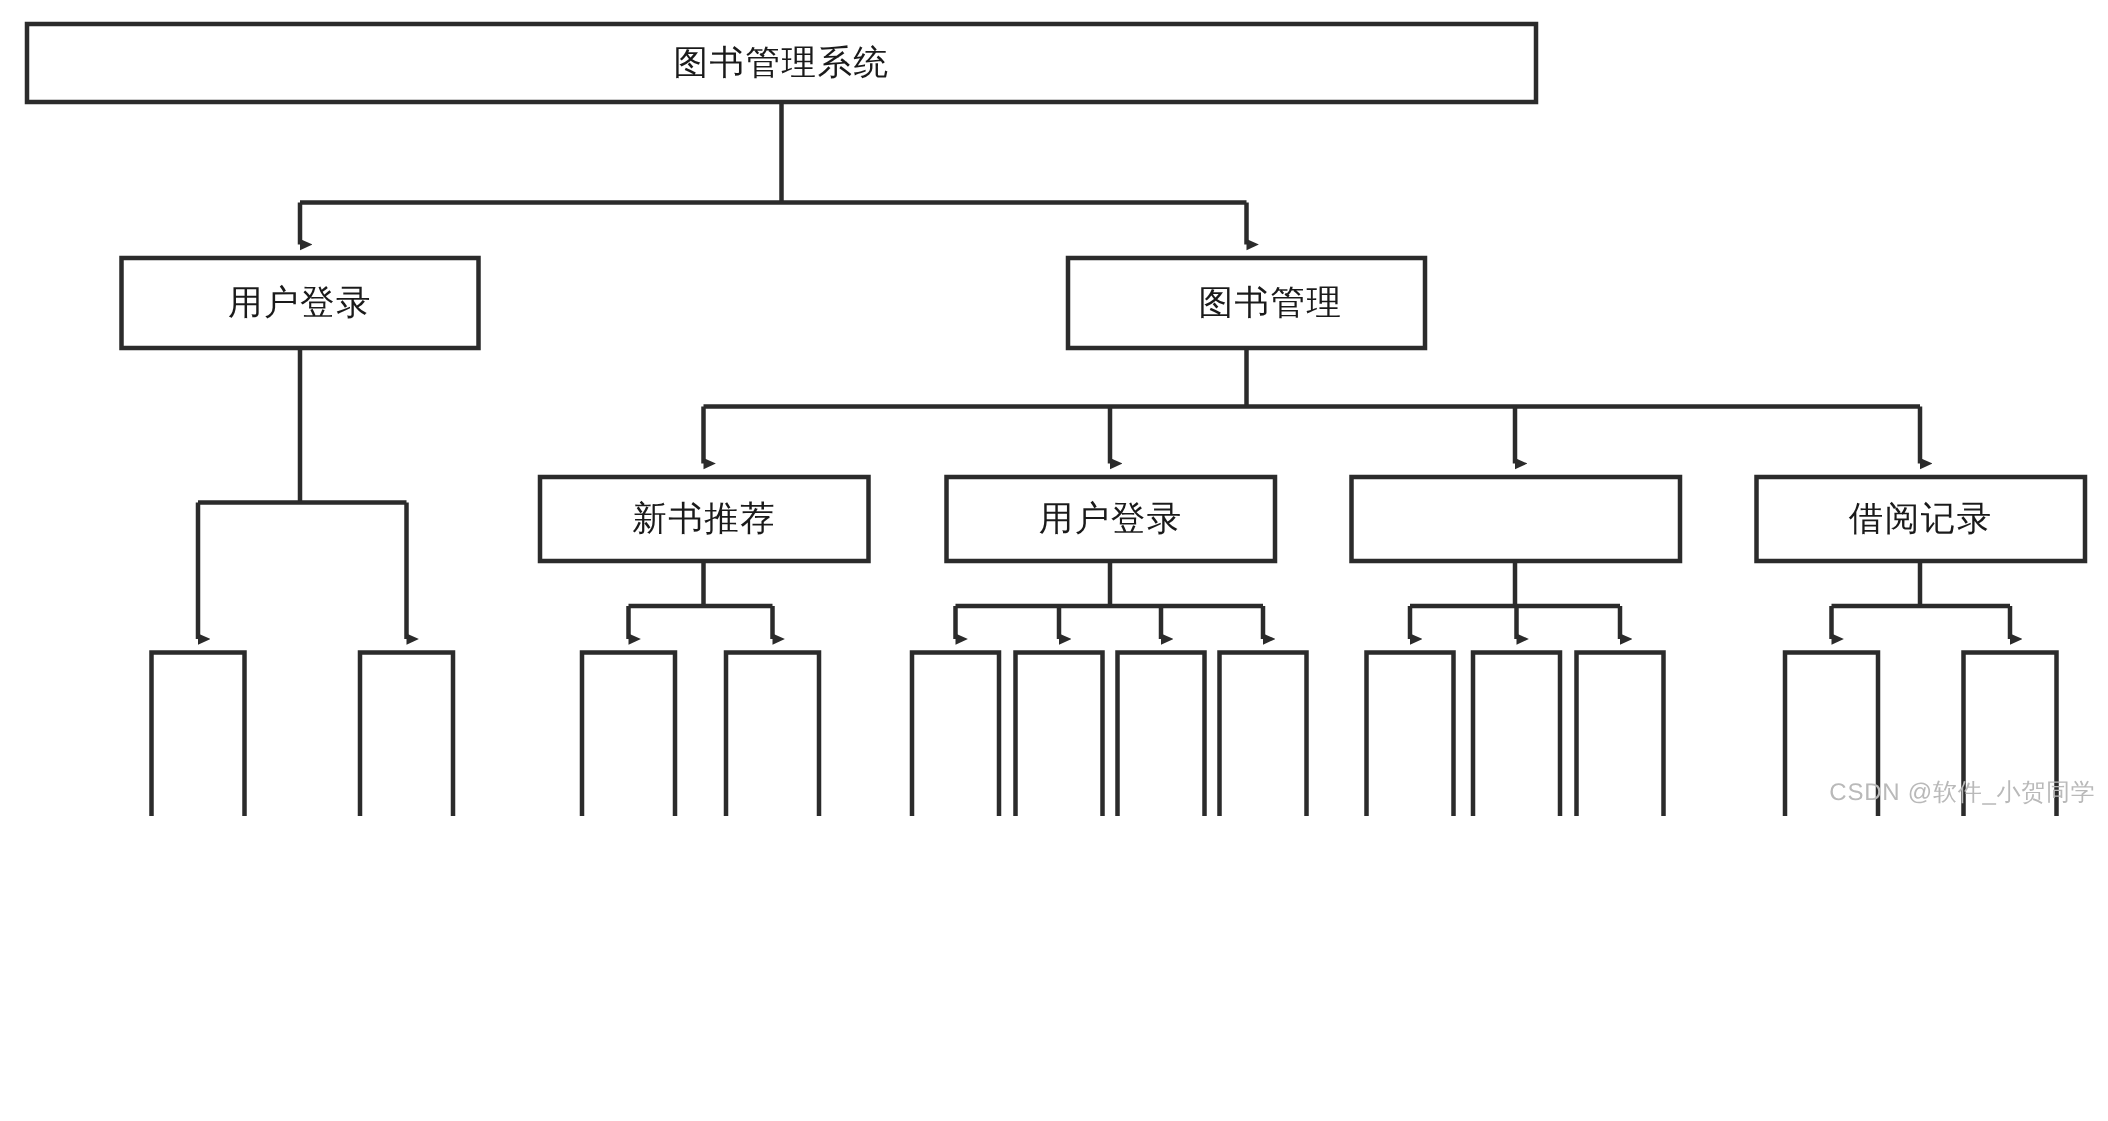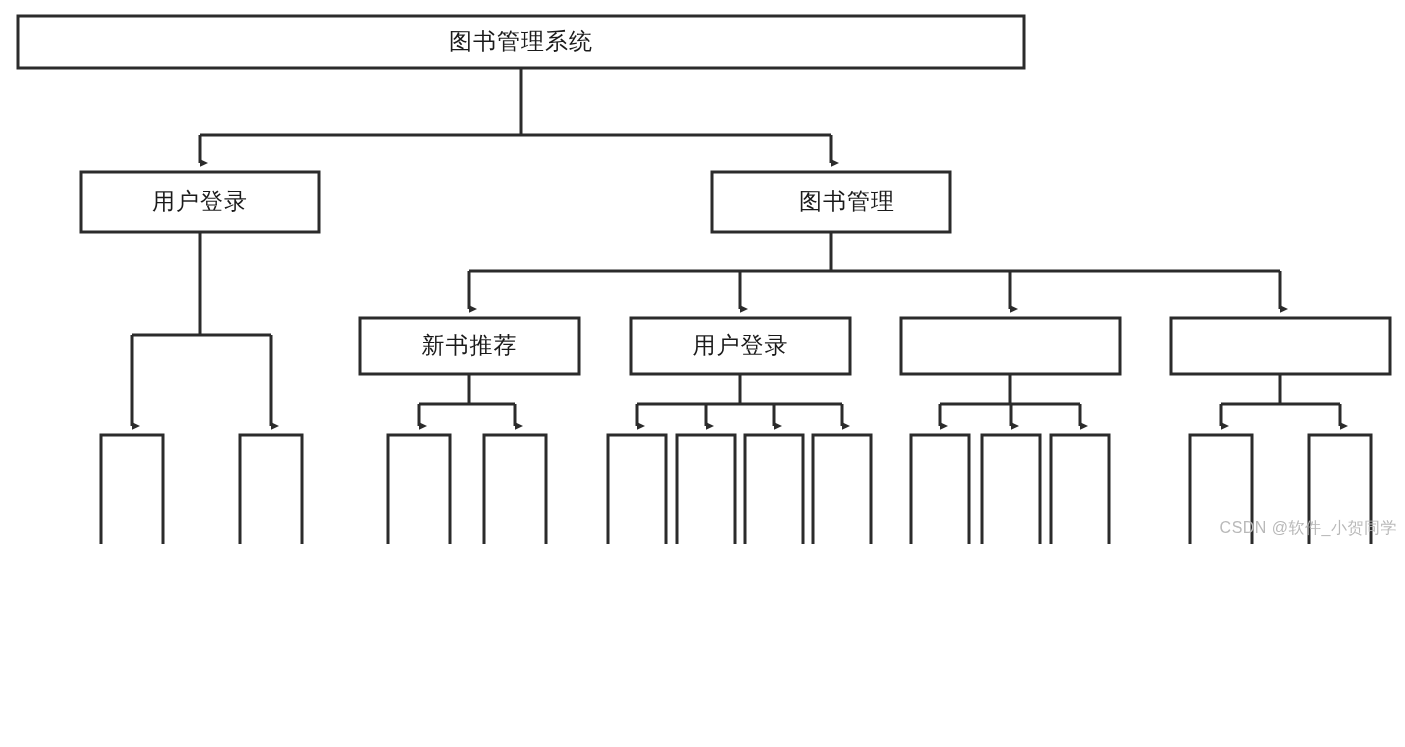--- a/index.html
+++ b/index.html
@@ -165,20 +165,21 @@
     </g>
   </svg>
 
   <div class="node-label horizontal" style="left:18px;  top:16px;  width:1006px; height:52px;">图书管理系统</div>
 
   <div class="node-label horizontal" style="left:81px;  top:172px; width:238px; height:60px;">用户登录</div>
   <div class="node-label horizontal" style="left:728px; top:172px; width:238px; height:60px;">图书管理</div>
 
   <div class="node-label horizontal" style="left:360px;  top:318px; width:219px; height:56px;">新书推荐</div>
   <div class="node-label horizontal" style="left:631px;  top:318px; width:219px; height:56px;">用户登录</div>
+  <div class="node-label horizontal" style="left:1171px; top:318px; width:219px; height:56px;">借阅记录</div>
 
   <div class="node-label vertical" style="left:101px;  top:489px; width:62px; height:245px;">用户登录</div>
   <div class="node-label vertical" style="left:240px;  top:489px; width:62px; height:245px;">注销登录</div>
   <div class="node-label vertical" style="left:388px;  top:489px; width:62px; height:245px;">查询图书</div>
   <div class="node-label vertical" style="left:484px;  top:489px; width:62px; height:245px;">借阅图书</div>
   <div class="node-label vertical" style="left:608px;  top:489px; width:58px; height:245px;">查询图书</div>
   <div class="node-label vertical" style="left:677px;  top:440px; width:58px; height:294px;">新增图书（管理员）</div>
   <div class="node-label vertical" style="left:745px;  top:440px; width:58px; height:294px;">编辑图书（管理员）</div>
   <div class="node-label vertical" style="left:813px;  top:489px; width:58px; height:245px;">借阅图书</div>
   <div class="node-label vertical" style="left:911px;  top:489px; width:58px; height:245px;">查询图书</div>

